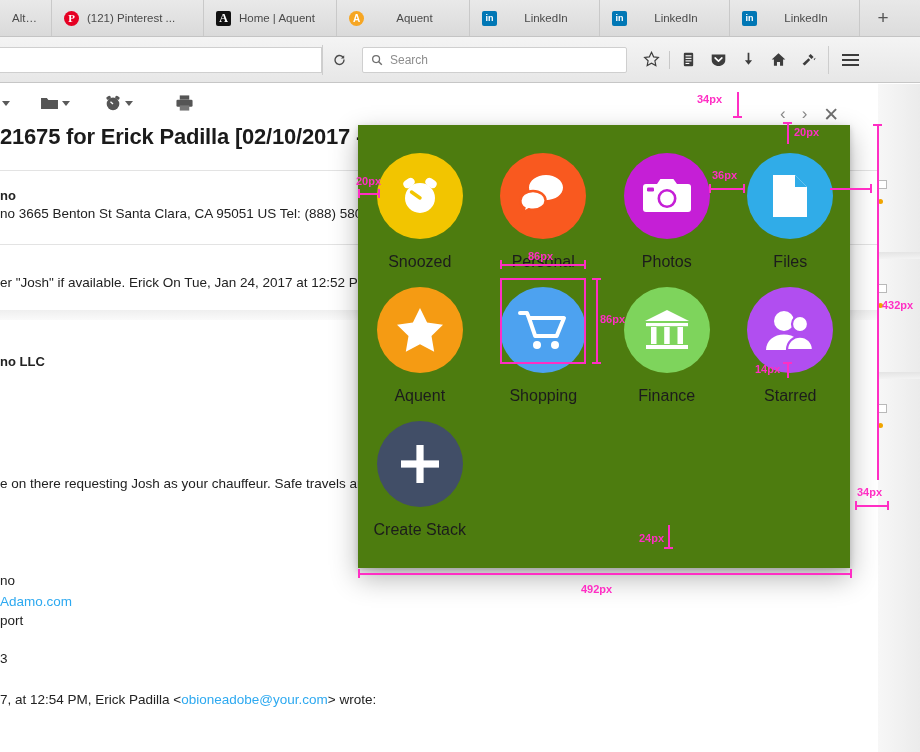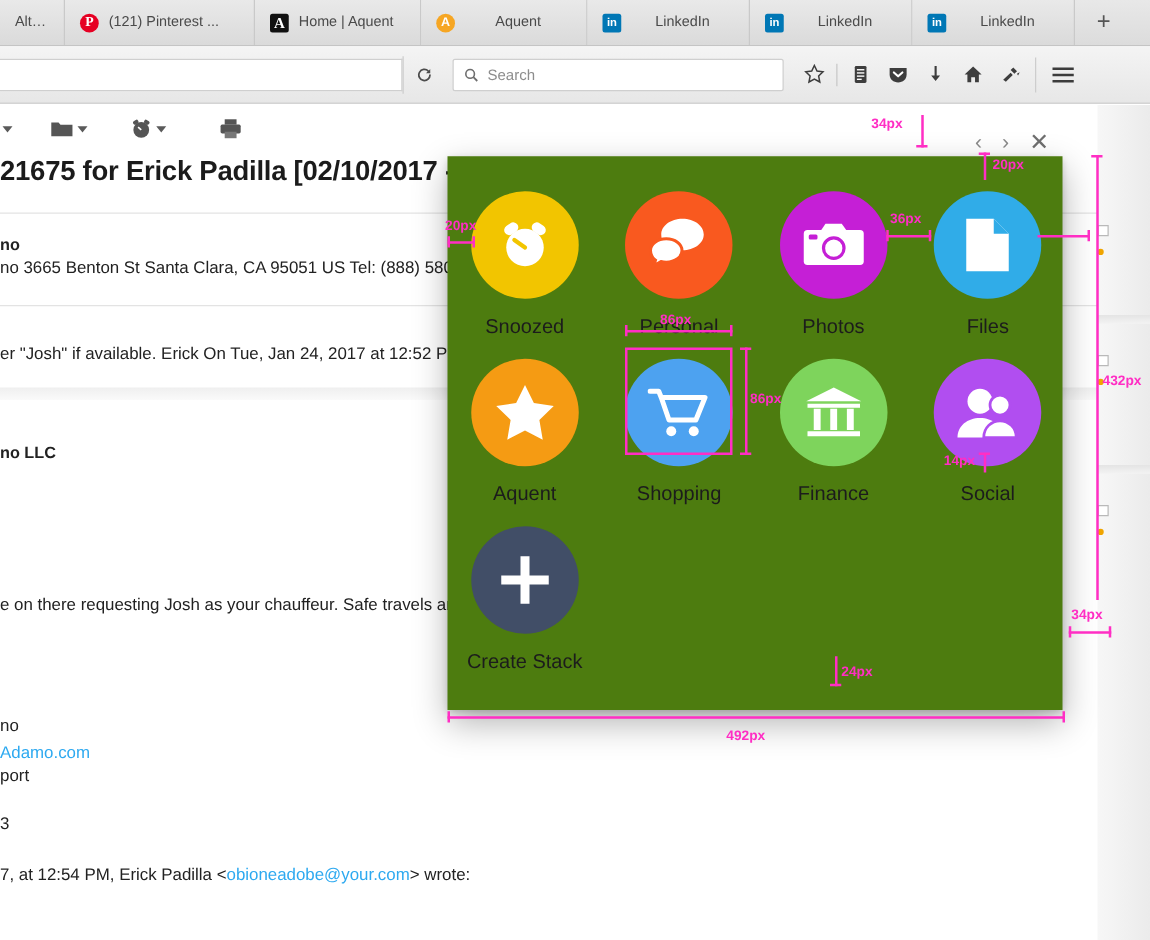--- a/index.html
+++ b/index.html
@@ -375,21 +375,21 @@
         </div>
         <div class="cell">
           <div class="circle" style="background: rgb(177, 78, 240);">
             <svg width="50" height="42" viewBox="0 0 50 42">
       <circle cx="19" cy="12" r="10" fill="#fff"></circle>
       <path d="M1 41c0-9.4 8-15.6 18-15.6S37 31.6 37 41z" fill="#fff"></path>
       <circle cx="35" cy="15" r="8" fill="#fff" stroke="#b14ef0" stroke-width="2.2"></circle>
       <path d="M22 41c0-8 6.2-13.4 13-13.4S48 33 48 41z" fill="#fff" stroke="#b14ef0" stroke-width="2.2"></path>
             </svg>
           </div>
-          <div class="cell-label">Social</div>
+          <div class="cell-label">Starred</div>
         </div>
         <div class="cell">
           <div class="circle" style="background: rgb(65, 78, 103);">
             <svg width="44" height="44" viewBox="0 0 44 44">
       <rect x="18.4" y="3" width="7.2" height="38" fill="#fff"></rect>
       <rect x="3" y="18.4" width="38" height="7.2" fill="#fff"></rect>
             </svg>
           </div>
           <div class="cell-label">Create Stack</div>
         </div>
@@ -436,20 +436,20 @@
   <div class="cap-t" style="left:873px; top:124px;"></div>
   <div class="ann" style="left:882px; top:299px;">432px</div>
 
   <div class="ln-h" style="left:855px; top:505px; width:34px;"></div>
   <div class="cap-l" style="left:855px; top:501px;"></div>
   <div class="cap-l" style="left:887px; top:501px;"></div>
   <div class="ann" style="left:857px; top:486px;">34px</div>
 
   <div class="ln-v" style="left:668px; top:525px; height:24px;"></div>
   <div class="cap-t" style="left:664px; top:547px;"></div>
-  <div class="ann" style="left:673px; top:532px;text-align:center;">24px</div>
+  <div class="ann" style="left:639px; top:532px;text-align:center;">24px</div>
 
   <div class="ln-h" style="left:358px; top:573px; width:494px;"></div>
   <div class="cap-l" style="left:358px; top:569px;"></div>
   <div class="cap-l" style="left:850px; top:569px;"></div>
   <div class="ann" style="left:581px; top:583px;">492px</div>
 
 </div>
 
 </body></html>

